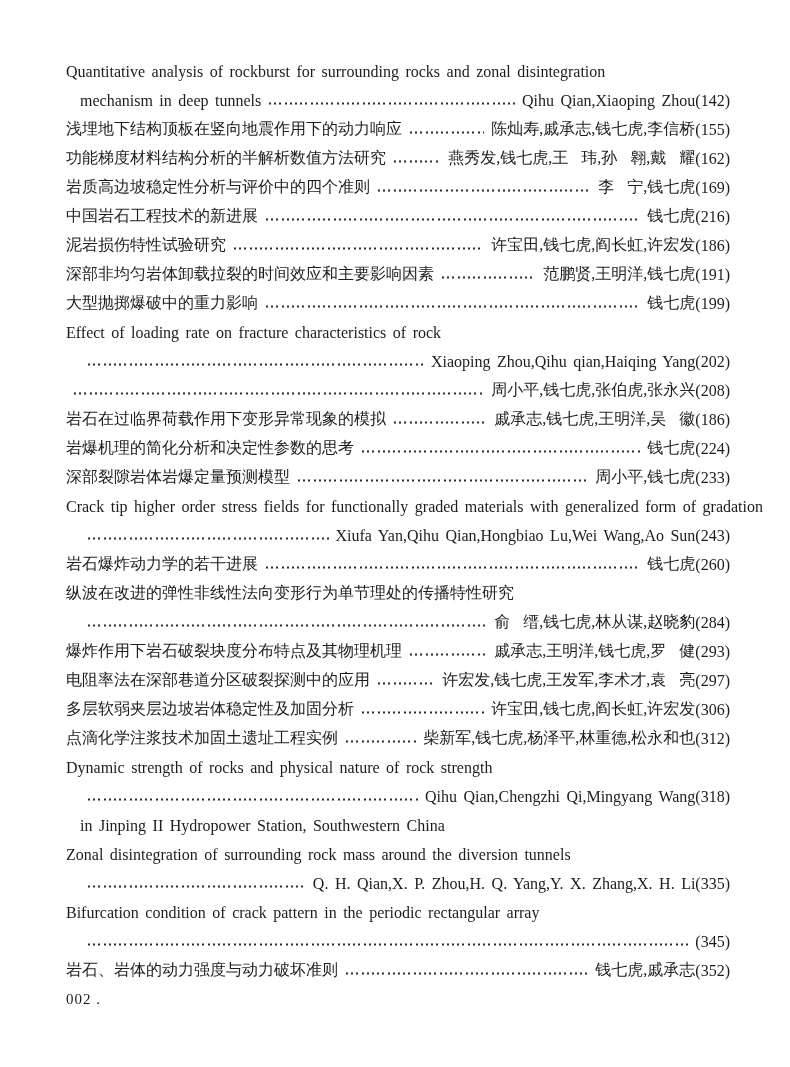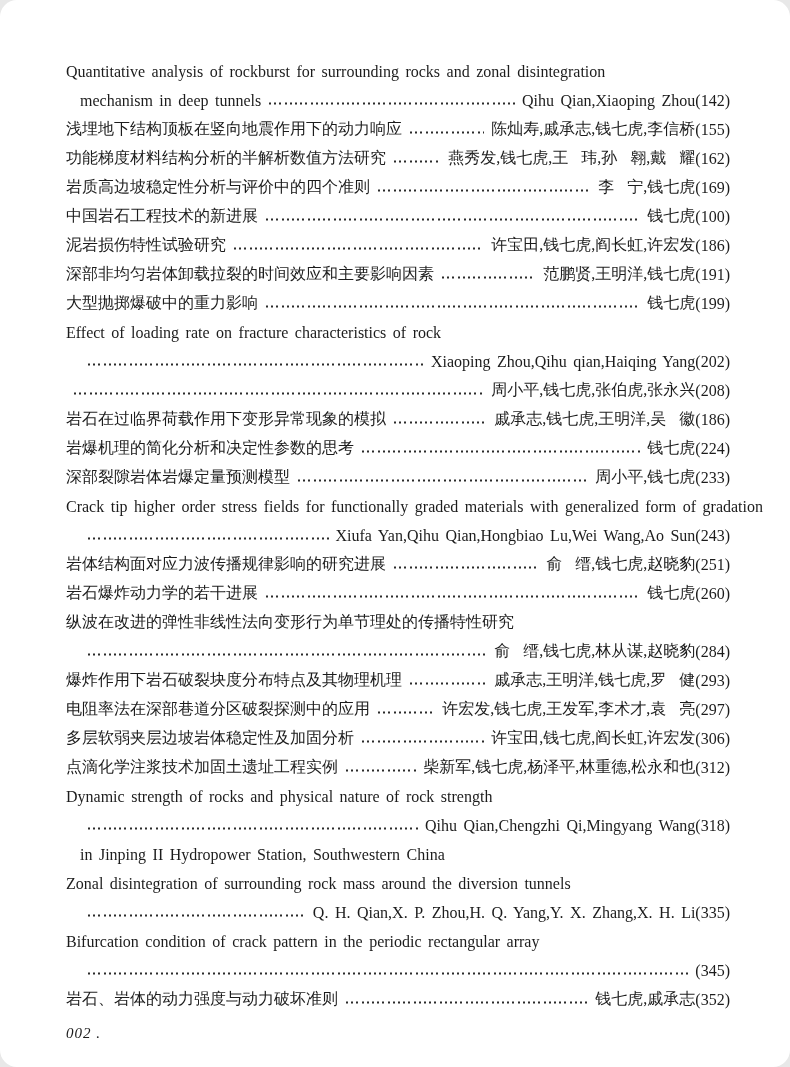--- a/index.html
+++ b/index.html
@@ -11,21 +11,20 @@
     position: relative;
     width: 790px;
     height: 1067px;
     margin: 0 auto;
     background: #ffffff;
     box-sizing: border-box;
     padding: 57px 60px 0 66px;
     color: #1c1c1c;
     font-family: "Liberation Serif", "DejaVu Serif", serif;
     overflow: hidden;
-    border-radius: 17px;
   }
   .toc-list {
     width: 100%;
   }
   .row {
     display: flex;
     align-items: center;
     height: 29px;
     font-size: 16px;
     word-spacing: 2.5px;
@@ -46,26 +45,25 @@
     align-self: center;
     transform: translateY(2.5px);
     background: repeating-linear-gradient(to right, #2b2b2b 0 2px, transparent 2px 5.2px);
   }
   .row .authors,
   .row .pagenum {
     white-space: pre;
     flex: 0 0 auto;
   }
   .footer {
-    margin-top: 5px;
+    margin-top: 0;
     height: 29px;
     line-height: 29px;
     font-size: 15px;
     letter-spacing: 1px;
-    font-style: italic;
   }
 </style>
 </head>
 <body>
 
 <div class="page">
   <div class="toc-list">
       <div class="row">
     <span class="title">Quantitative analysis of rockburst for surrounding rocks and zonal disintegration</span>
     
@@ -93,21 +91,21 @@
       <div class="row">
     <span class="title">岩质高边坡稳定性分析与评价中的四个准则</span>
     <span class="leader"></span>
     <span class="authors">李  宁,钱七虎</span>
     <span class="pagenum">(169)</span>
   </div>
       <div class="row">
     <span class="title">中国岩石工程技术的新进展</span>
     <span class="leader"></span>
     <span class="authors">钱七虎</span>
-    <span class="pagenum">(100)</span>
+    <span class="pagenum">(216)</span>
   </div>
       <div class="row">
     <span class="title">泥岩损伤特性试验研究</span>
     <span class="leader"></span>
     <span class="authors">许宝田,钱七虎,阎长虹,许宏发</span>
     <span class="pagenum">(186)</span>
   </div>
       <div class="row">
     <span class="title">深部非均匀岩体卸载拉裂的时间效应和主要影响因素</span>
     <span class="leader"></span>
@@ -159,26 +157,20 @@
     <span class="title">Crack tip higher order stress fields for functionally graded materials with generalized form of gradation</span>
     
     
     
   </div>
       <div class="row indent">
     <span class="title"></span>
     <span class="leader"></span>
     <span class="authors">Xiufa Yan,Qihu Qian,Hongbiao Lu,Wei Wang,Ao Sun</span>
     <span class="pagenum">(243)</span>
-  </div>
-      <div class="row">
-    <span class="title">岩体结构面对应力波传播规律影响的研究进展</span>
-    <span class="leader"></span>
-    <span class="authors">俞  缙,钱七虎,赵晓豹</span>
-    <span class="pagenum">(251)</span>
   </div>
       <div class="row">
     <span class="title">岩石爆炸动力学的若干进展</span>
     <span class="leader"></span>
     <span class="authors">钱七虎</span>
     <span class="pagenum">(260)</span>
   </div>
       <div class="row">
     <span class="title">纵波在改进的弹性非线性法向变形行为单节理处的传播特性研究</span>
     

